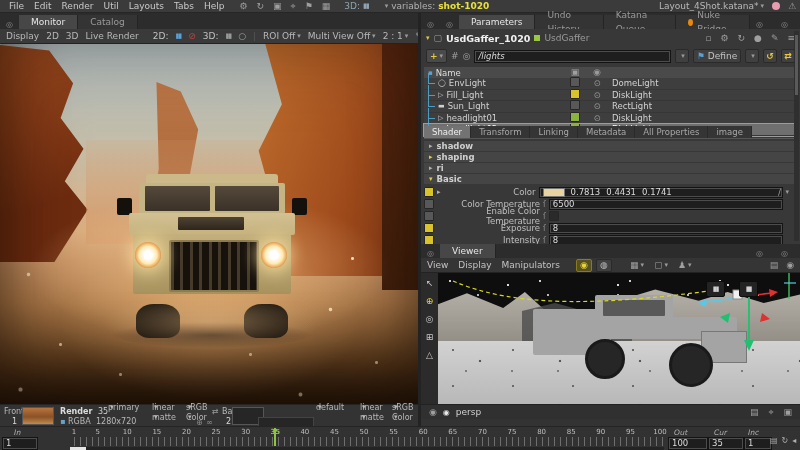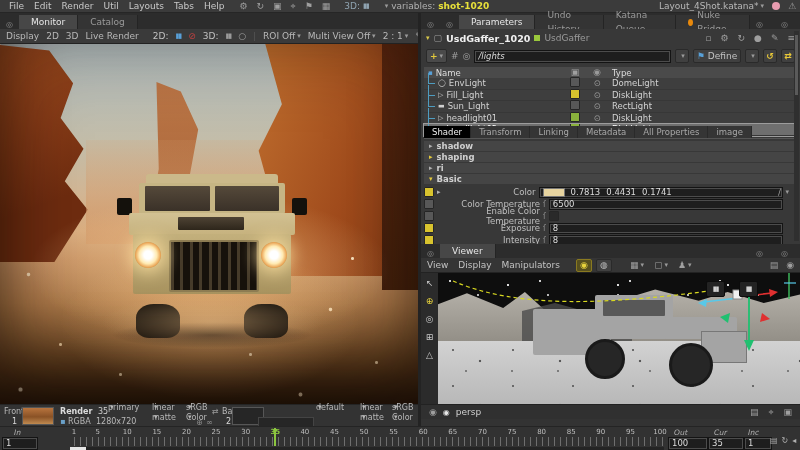--- a/index.html
+++ b/index.html
@@ -106,21 +106,21 @@
   .lightrow.selected{background:#6f6f6f;outline:1px solid #9c9c9c;color:#fff;}
   .c-name{width:140px;display:flex;align-items:center;gap:3px;padding-left:4px;box-sizing:border-box;}
   .c-mute{width:22px;text-align:center;} .c-solo{width:22px;text-align:center;color:#9a9a9a;}
   .c-type{flex:1;padding-left:4px;}
   .tree{width:6px;height:10px;border-left:1px solid #4e9cc0;border-bottom:1px solid #4e9cc0;margin-top:-9px;}
   .chk{display:inline-block;width:8px;height:8px;border-radius:1px;border:1px solid #262626;}
   .chk.off{background:#585858;} .chk.yellow{background:#d8c32e;} .chk.green{background:#8ab23c;}
   .lt-ico{font-size:7px;color:#cfcfcf;}
   #shader-tabs{position:absolute;left:3px;top:97px;width:373px;height:12px;display:flex;border-bottom:1px solid #555;}
   #shader-tabs .stab{padding:0 8px;height:12px;line-height:12px;font-size:8.5px;color:#a8a8a8;background:#353535;border-right:1px solid #2a2a2a;}
-  #shader-tabs .stab.active{background:#000000;color:#eee;text-align:right;}
+  #shader-tabs .stab.active{background:#737373;color:#eee;text-align:right;}
   .section{position:absolute;left:3px;width:373px;height:10px;background:#454545;display:flex;align-items:center;
       gap:4px;padding-left:5px;box-sizing:border-box;font-weight:bold;font-size:8.5px;color:#d0d0d0;}
   .sec-arrow{font-size:7px;color:#b0b0b0;} .sec-arrow.y{color:#e3c93c;}
   .prow{position:absolute;left:3px;width:373px;height:10px;display:flex;align-items:center;gap:3px;font-size:8.5px;}
   .plabel{width:108px;text-align:right;color:#bfbfbf;}
   .fglyph{color:#8a8a8a;font-size:8px;}
   .pfield{flex:1;height:9px;margin-right:14px;display:flex;align-items:center;gap:6px;}
   .swatch{width:20px;height:7px;border:1px solid #777;}
   #params-scroll{position:absolute;right:1px;top:2px;width:5px;height:210px;background:#2f2f2f;}
   #params-scroll .th{position:absolute;left:1px;top:4px;width:3px;height:60px;background:#5a5a5a;}
@@ -404,21 +404,20 @@
       <span class="sq-btn ybtn">⇄</span>
     </div>
     <div id="light-table">
       <div class="lt-head">
         <span class="c-name">
             <span style="color:#58a0d8;font-size:7px;">▪</span>
             <span>Name</span>
           </span>
         <span class="c-mute icon">▣</span>
         <span class="c-solo icon">◉</span>
-        <span class="c-type">Type</span>
       </div>
       <div id="light-rows">
           <div class="lightrow">
     <span class="c-name">
               <span class="tree"></span>
       <span class="lt-ico">◯</span>
       <span>EnvLight</span>
             </span>
     <span class="c-mute"><span class="chk off"></span></span>
     <span class="c-solo">⊙</span>

